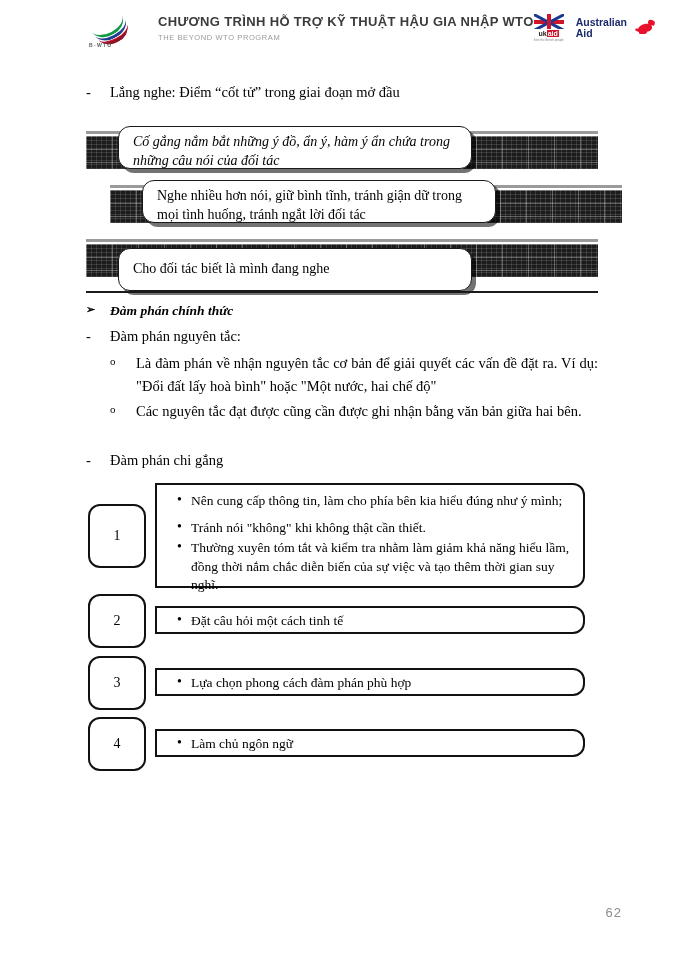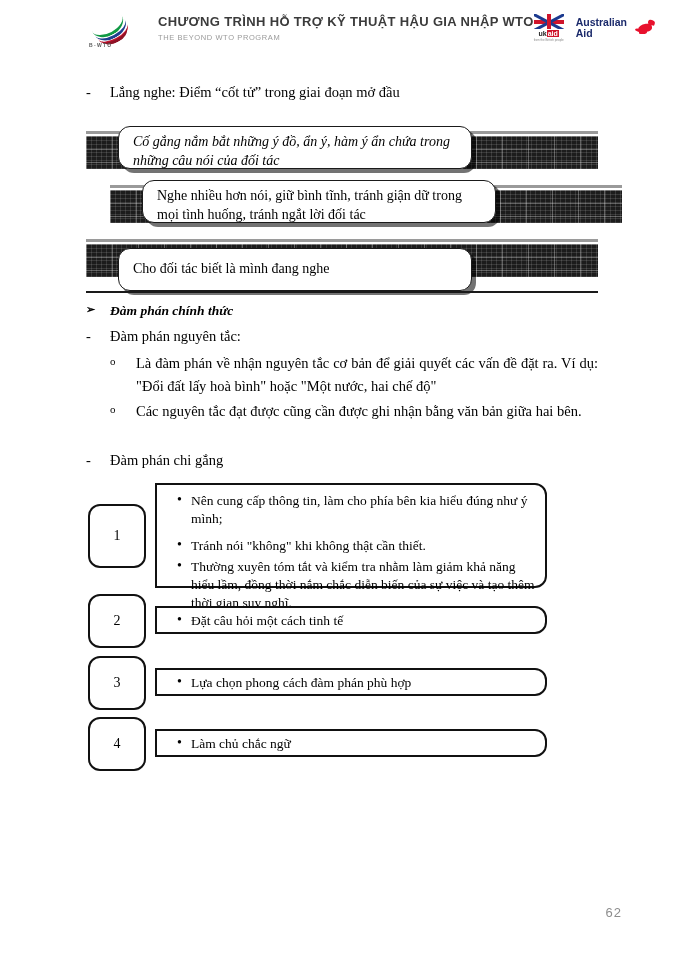--- a/index.html
+++ b/index.html
@@ -282,21 +282,21 @@
     box-sizing: border-box;
     display: flex;
     align-items: center;
     justify-content: center;
     font-size: 14px;
     background: #fff;
   }
   .contentbox {
     position: absolute;
     left: 155px;
-    width: 392px;
+    width: 430px;
     border: 2px solid #111;
     border-radius: 0 12px 12px 0;
     box-sizing: border-box;
     background: #fff;
     padding: 7px 4px 7px 20px;
     font-size: 13.5px;
     line-height: 1.35;
   }
   .contentbox ul {
     margin: 0;
@@ -451,19 +451,19 @@
     <ul>
       <li>Lựa chọn phong cách đàm phán phù hợp</li>
     </ul>
   </div>
 
   <div class="numbox" style="top:717px; height:54px;">
     <span>4</span>
   </div>
   <div class="contentbox" style="top:729px; height:28px; padding-top:4px;">
     <ul>
-      <li>Làm chủ chắc ngữ</li>
+      <li>Làm chủ ngôn ngữ</li>
     </ul>
   </div>
 
 </div>
 
 <div class="page-number">62</div>
 
 </body></html>

